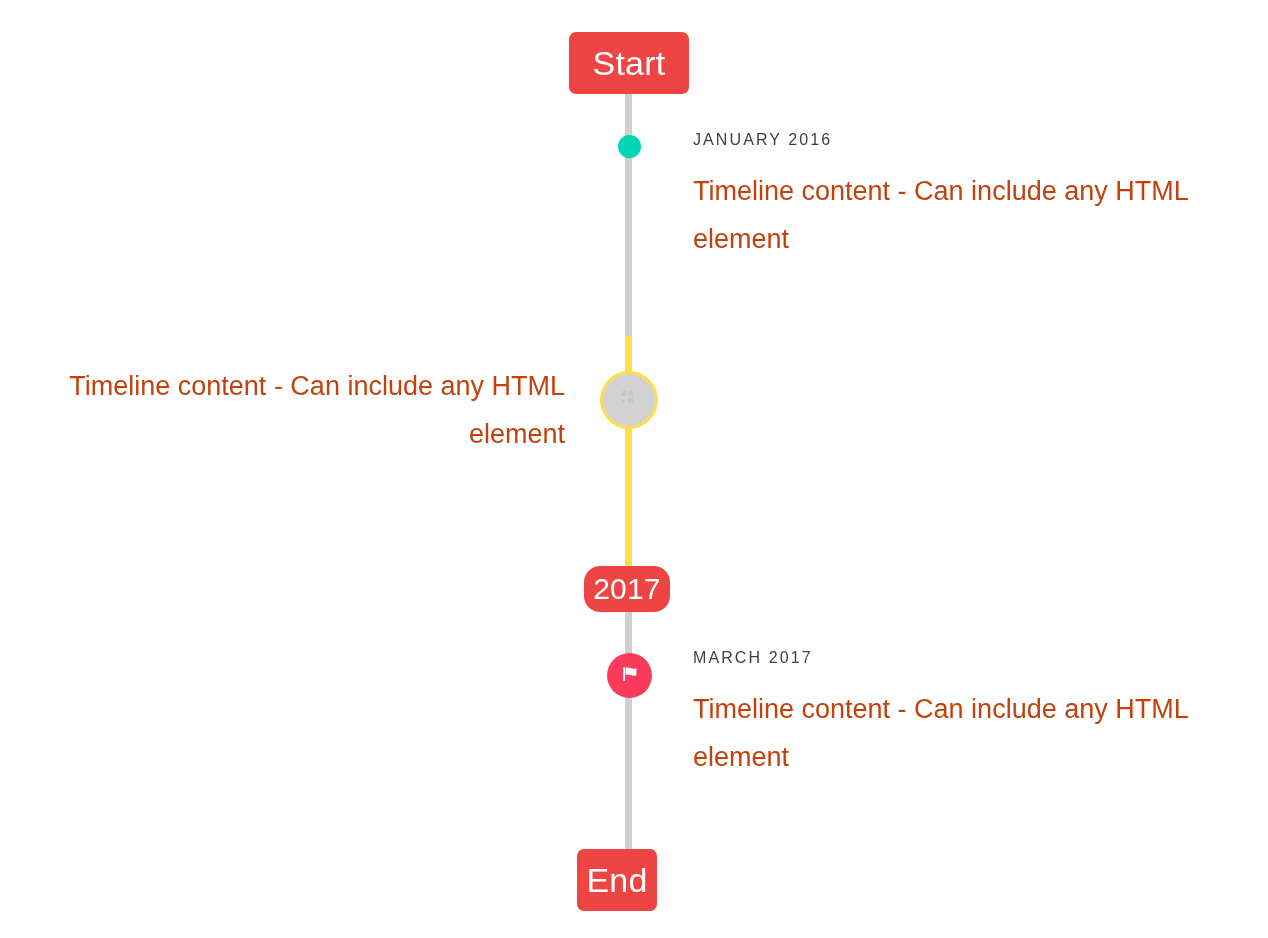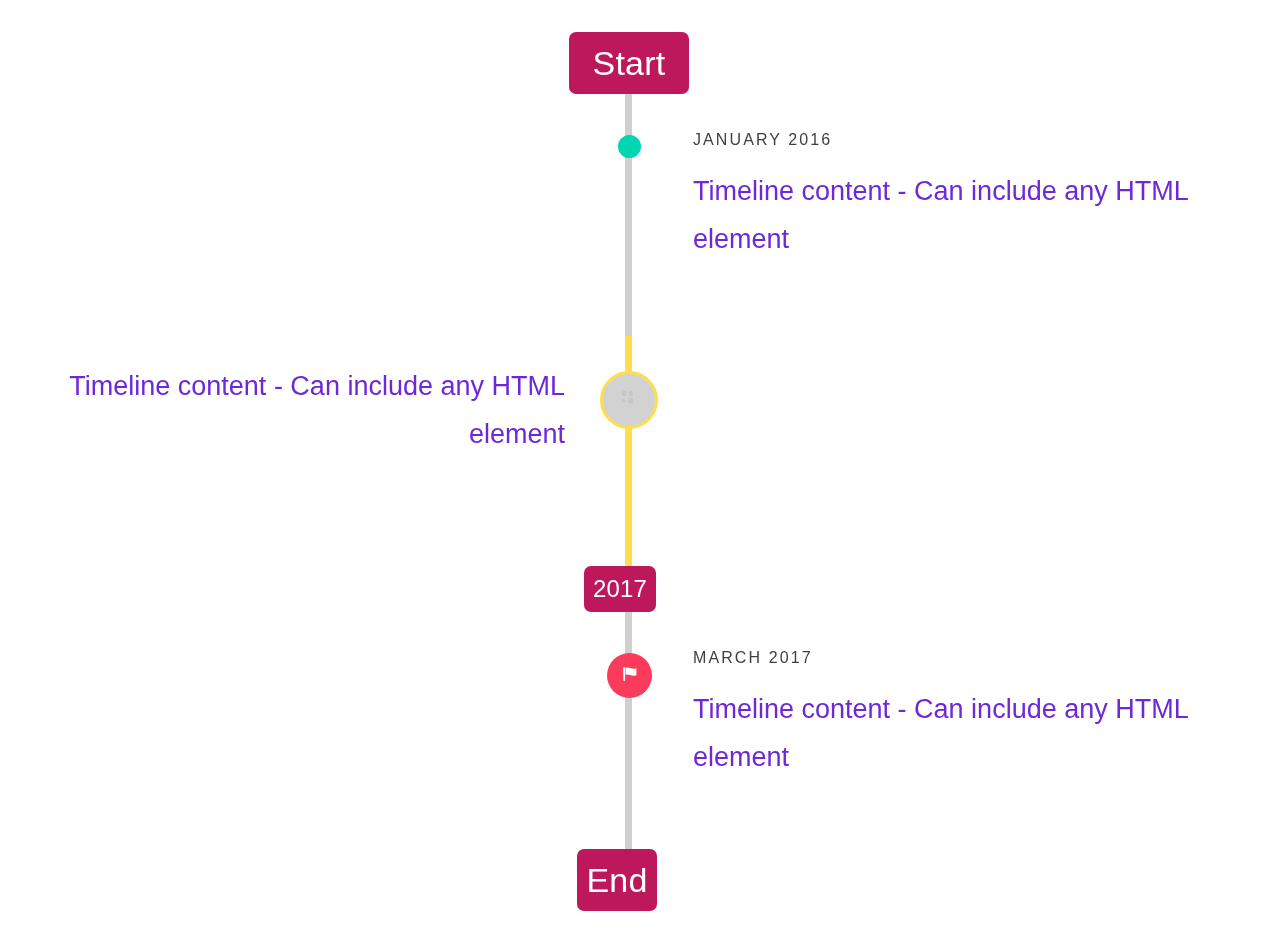--- a/index.html
+++ b/index.html
@@ -33,41 +33,42 @@
   .spine.seg-top     { top: 93px;  height: 243px; }
   .spine.seg-yellow  { top: 336px; height: 231px; background: #ffde4d; }
   .spine.seg-mid     { top: 611px; height: 240px; }
 
   
   .cap {
     position: absolute;
     display: flex;
     align-items: center;
     justify-content: center;
-    background: #be185d;
+    background: #ef4444;
     color: #ffffff;
     border-radius: 7px;
     letter-spacing: 0.2px;
     z-index: 4;
     user-select: none;
   }
   .cap-start {
     left: 569px; top: 32px;
     width: 120px; height: 62px;
     font-size: 34px;
   }
   .cap-end {
     left: 577px; top: 849px;
     width: 80px; height: 62px;
     font-size: 34px;
   }
   .cap-year {
     left: 584px; top: 566px;
-    width: 72px; height: 46px;
-    font-size: 24px;
+    width: 86px; height: 46px;
+    font-size: 30px;
+    border-radius: 16px;
   }
 
   
   .marker {
     position: absolute;
     border-radius: 50%;
     z-index: 5;
     display: flex;
     align-items: center;
     justify-content: center;
@@ -108,21 +109,21 @@
     font-weight: normal;
     letter-spacing: 2.1px;
     color: #3f3f3f;
     text-transform: uppercase;
     margin: 0 0 18px 0;
     line-height: 1.2;
   }
   .entry-body {
     font-size: 27px;
     line-height: 48px;
-    color: #6d28d9;
+    color: #c2410c;
     margin: 0;
     font-weight: 400;
   }
 </style>
 </head>
 <body>
 
 <div class="timeline">
 
   <div class="spine seg-top"></div>

